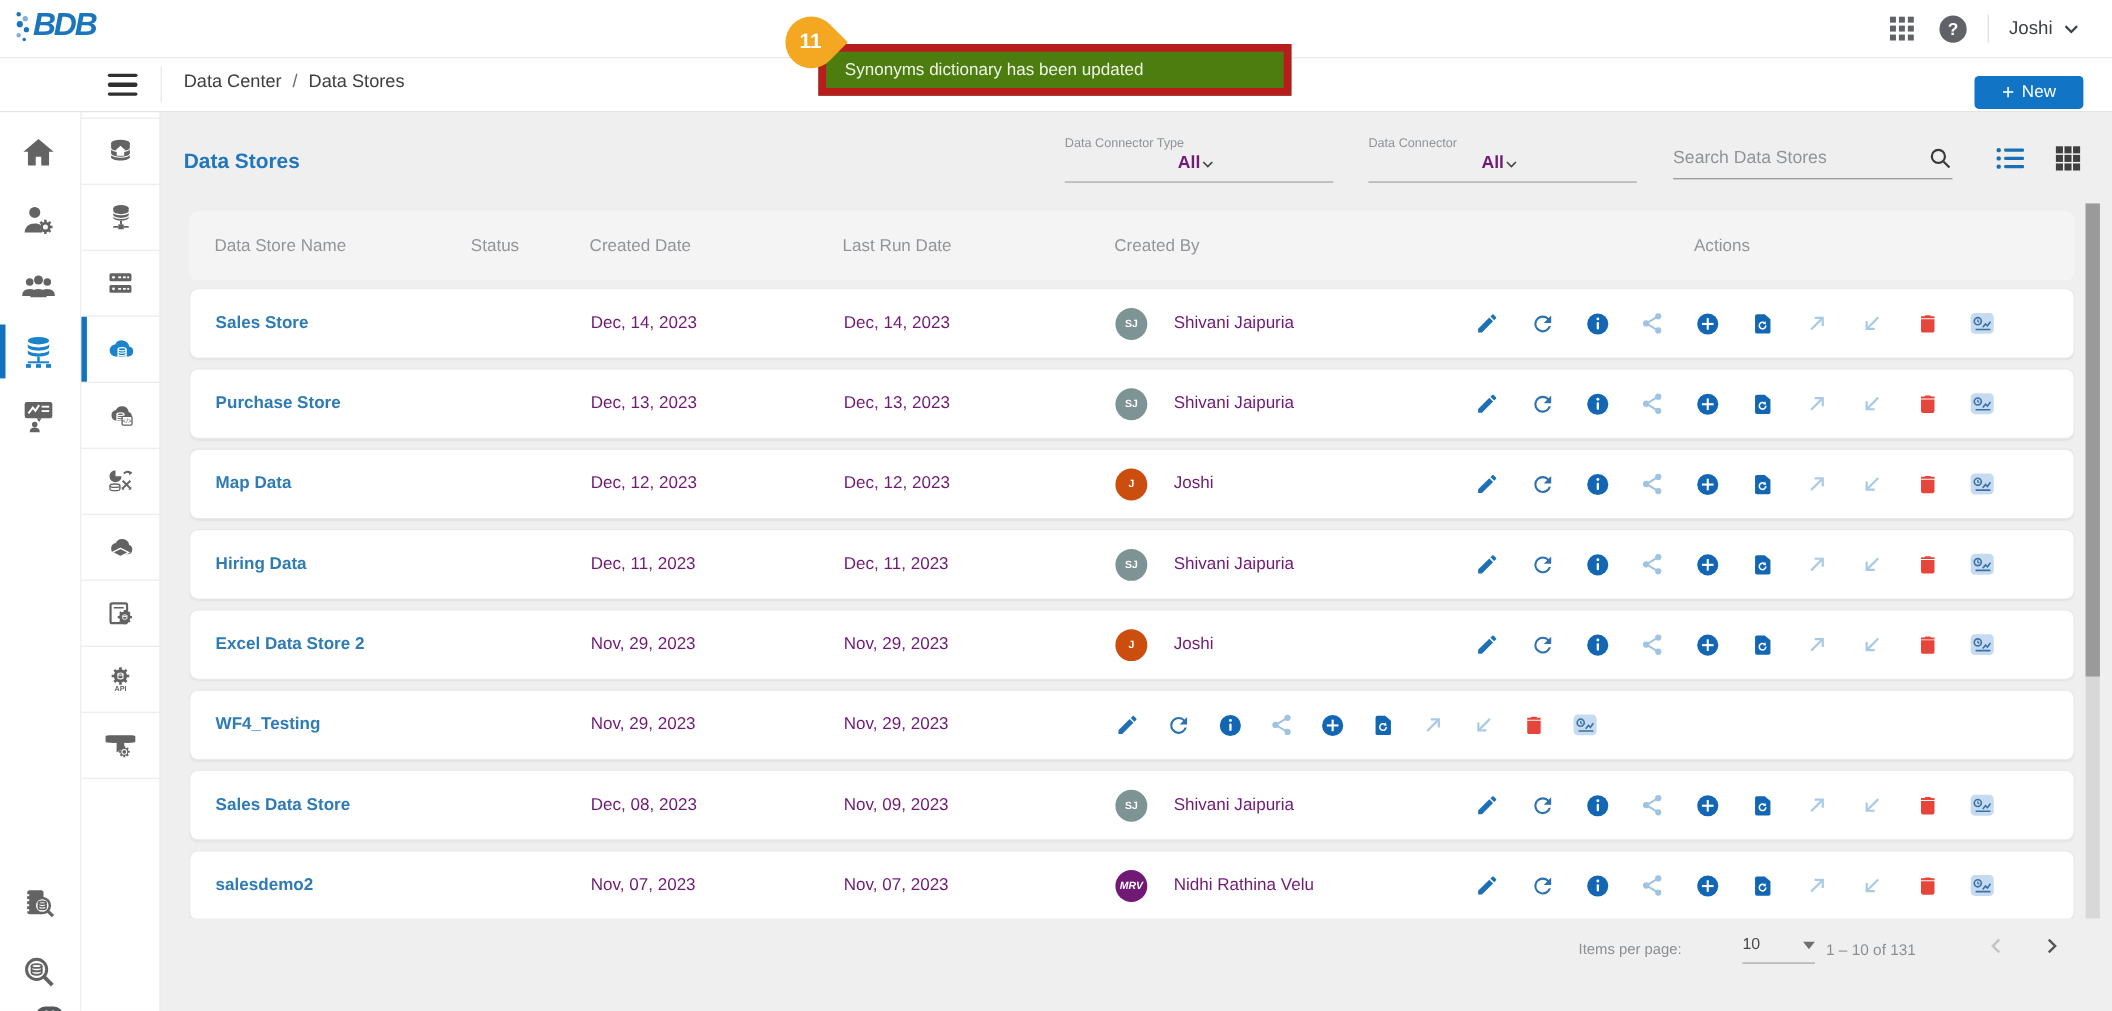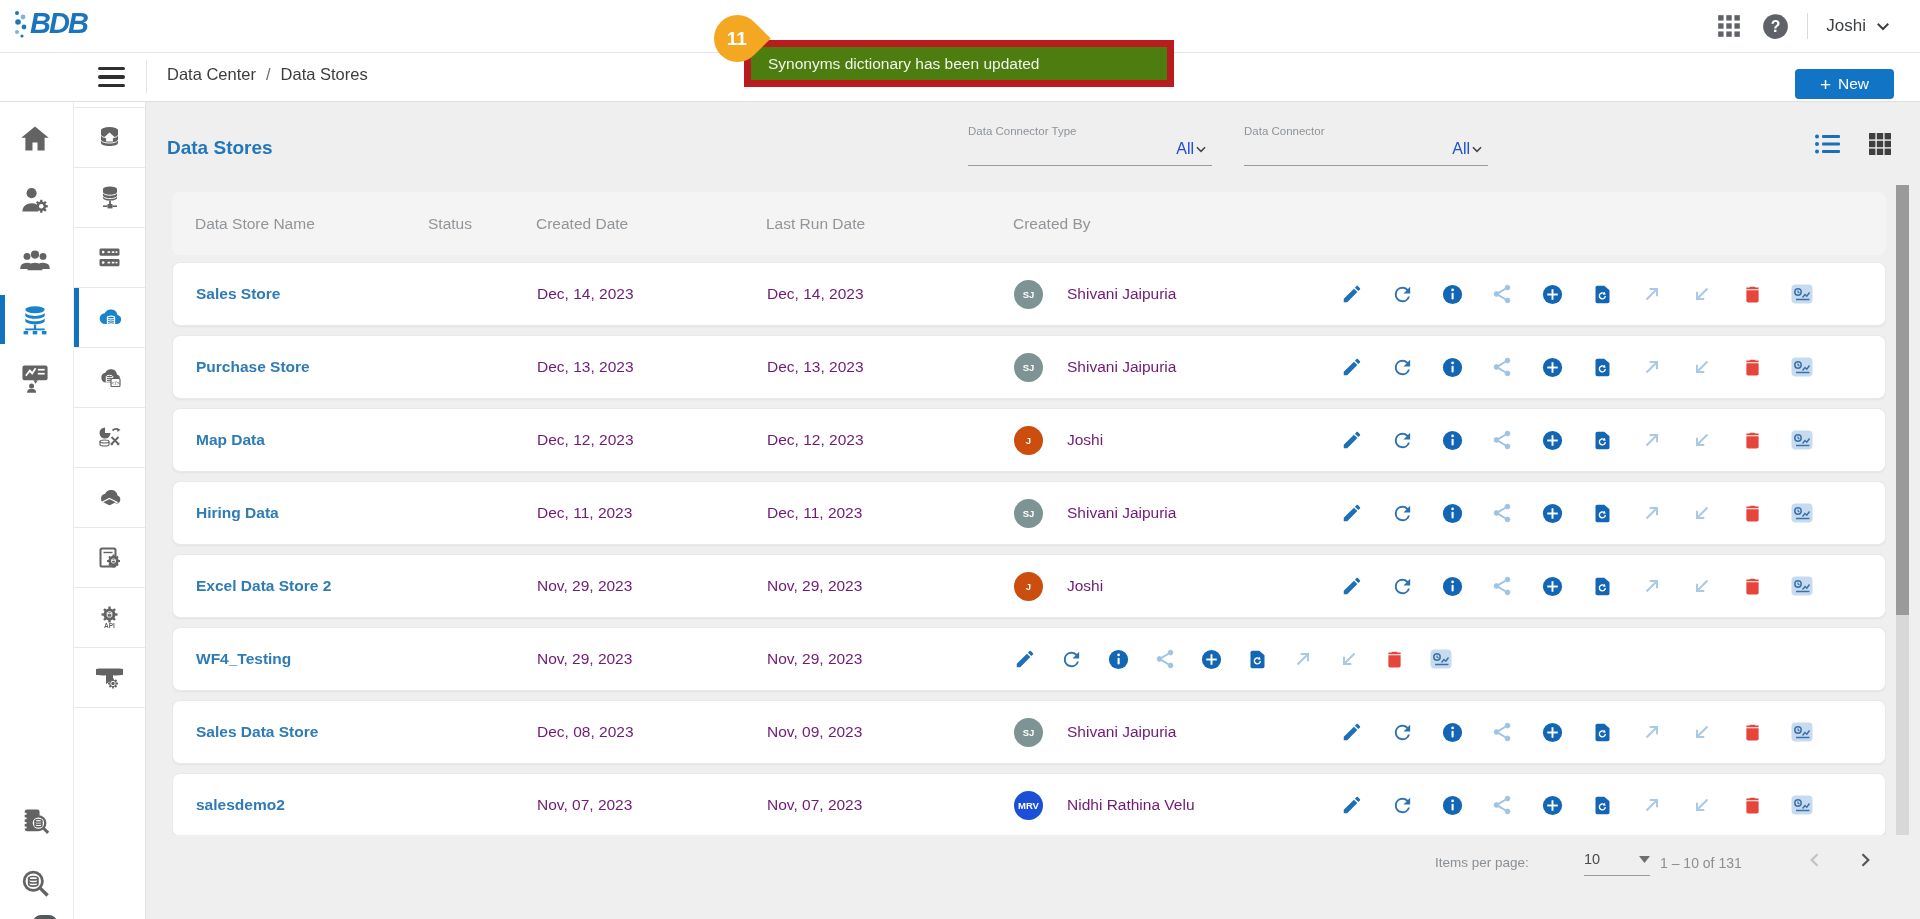--- a/index.html
+++ b/index.html
@@ -44,21 +44,21 @@
   .s2-cell{position:relative;height:59px;border-bottom:1px solid #e9e9e9;display:flex;align-items:center;justify-content:center;cursor:pointer;}
   .s2-cell:first-child{border-top:1px solid #e9e9e9;margin-top:6px;}
   .s2-active-bar{position:absolute;left:0;top:0;width:5px;height:100%;background:#1272bd;}
 
   
   .main{position:absolute;left:146px;top:101px;width:1774px;height:818px;background:#efefef;}
   .page-title{position:absolute;left:21px;top:36px;font-size:19px;font-weight:700;color:#2277bb;}
 
   .filter{position:absolute;top:24px;width:244px;}
   .flabel{font-size:11.5px;color:#8f9499;}
-  .fval{display:flex;justify-content:flex-end;align-items:center;font-size:16px;color:#1d4ed8;padding:3px 4px 7px 0;border-bottom:1px solid #9b9b9b;cursor:pointer;}
+  .fval{display:flex;justify-content:center;align-items:center;font-size:16px;color:#701a75;padding:3px 4px 7px 0;border-bottom:1px solid #9b9b9b;cursor:pointer;font-weight:bold;}
   .search-wrap{position:absolute;left:1375px;top:28px;width:254px;}
   .search-wrap input{width:100%;border:none;outline:none;background:transparent;border-bottom:1px solid #8a8a8a;font-size:16px;color:#444;padding:6px 30px 9px 0;box-sizing:border-box;font-family:inherit;}
   .search-wrap input::placeholder{color:#8f9499;}
   .search-ico{position:absolute;right:0;top:4px;width:22px;height:22px;cursor:pointer;}
   .view-toggle{position:absolute;top:31px;width:26px;height:24px;cursor:pointer;}
 
   
   .thead{position:absolute;left:26px;top:91px;width:1714px;height:63px;background:#f4f4f4;border-radius:8px;display:grid;grid-template-columns:256px 108px 230px 247px 325px 1fr;align-items:center;font-size:15.5px;color:#919599;box-sizing:border-box;}
   .thead .c-name{padding-left:23px;}
   .thead .c-actions{padding-left:202px;}
@@ -403,20 +403,27 @@
     <div class="filter" style="left:1098px">
       <div class="flabel">Data Connector</div>
       <div class="fval">
         <span>All</span>
         <svg width="14" height="14" viewBox="0 0 24 24" fill="none" stroke="#444" stroke-width="2.6">
             <polyline points="5,9 12,16 19,9"></polyline>
           </svg>
       </div>
     </div>
 
+    <div class="search-wrap">
+      <input type="text" placeholder="Search Data Stores" style="">
+      <svg class="search-ico" viewBox="0 0 24 24" fill="none" stroke="#3a3a3a" stroke-width="2.2">
+          <circle cx="10" cy="10" r="6.5"></circle>
+          <line x1="15" y1="15" x2="21" y2="21"></line>
+        </svg>
+    </div>
 
     <span class="view-toggle" style="left:1668px">
       <svg viewBox="0 0 26 24" width="26" height="24" fill="#1a6fb5">
         <circle cx="3" cy="4.5" r="2"></circle>
           <rect x="8" y="3" width="18" height="3" rx="1"></rect>
         <circle cx="3" cy="12" r="2"></circle>
           <rect x="8" y="10.5" width="18" height="3" rx="1"></rect>
         <circle cx="3" cy="19.5" r="2"></circle>
           <rect x="8" y="18" width="18" height="3" rx="1"></rect>
       </svg>
@@ -434,20 +441,21 @@
           <rect x="16.6" y="16.6" width="6.4" height="6.4"></rect>
       </svg>
     </span>
 
     <div class="thead">
       <span class="c-name">Data Store Name</span>
       <span>Status</span>
       <span>Created Date</span>
       <span>Last Run Date</span>
       <span>Created By</span>
+      <span class="c-actions">Actions</span>
     </div>
 
     <div class="rows">
 
     <div class="trow">
         <span class="cell-name">Sales Store</span>
         <span class="cell-dim"></span>
         <span class="cell-dim">Dec, 14, 2023</span>
         <span class="cell-dim">Dec, 14, 2023</span>
         <span class="cell-creator">
@@ -993,21 +1001,21 @@
             </svg>
           </span>
         </span>
       </div>
         <div class="trow">
         <span class="cell-name">salesdemo2</span>
         <span class="cell-dim"></span>
         <span class="cell-dim">Nov, 07, 2023</span>
         <span class="cell-dim">Nov, 07, 2023</span>
         <span class="cell-creator">
-          <span class="avatar" style="background: #1d4ed8;">MRV</span>
+          <span class="avatar" style="background: #701a75; font-style: italic;">MRV</span>
           <span class="cell-dim">Nidhi Rathina Velu</span>
         </span>
         <span class="cell-actions">
           <span class="act">
             <svg viewBox="0 0 24 24" width="22" height="22" fill="#1d6fb8">
                 <path d="M3 17.2V21h3.8L17.8 9.9l-3.7-3.7L3 17.2zM20.7 7c.4-.4.4-1 0-1.4l-2.3-2.3c-.4-.4-1-.4-1.4 0l-1.8 1.8 3.7 3.7L20.7 7z"></path>
               </svg>
           </span>
           <span class="act">
             <svg viewBox="0 0 24 24" width="23" height="23" fill="#2e71b0">

